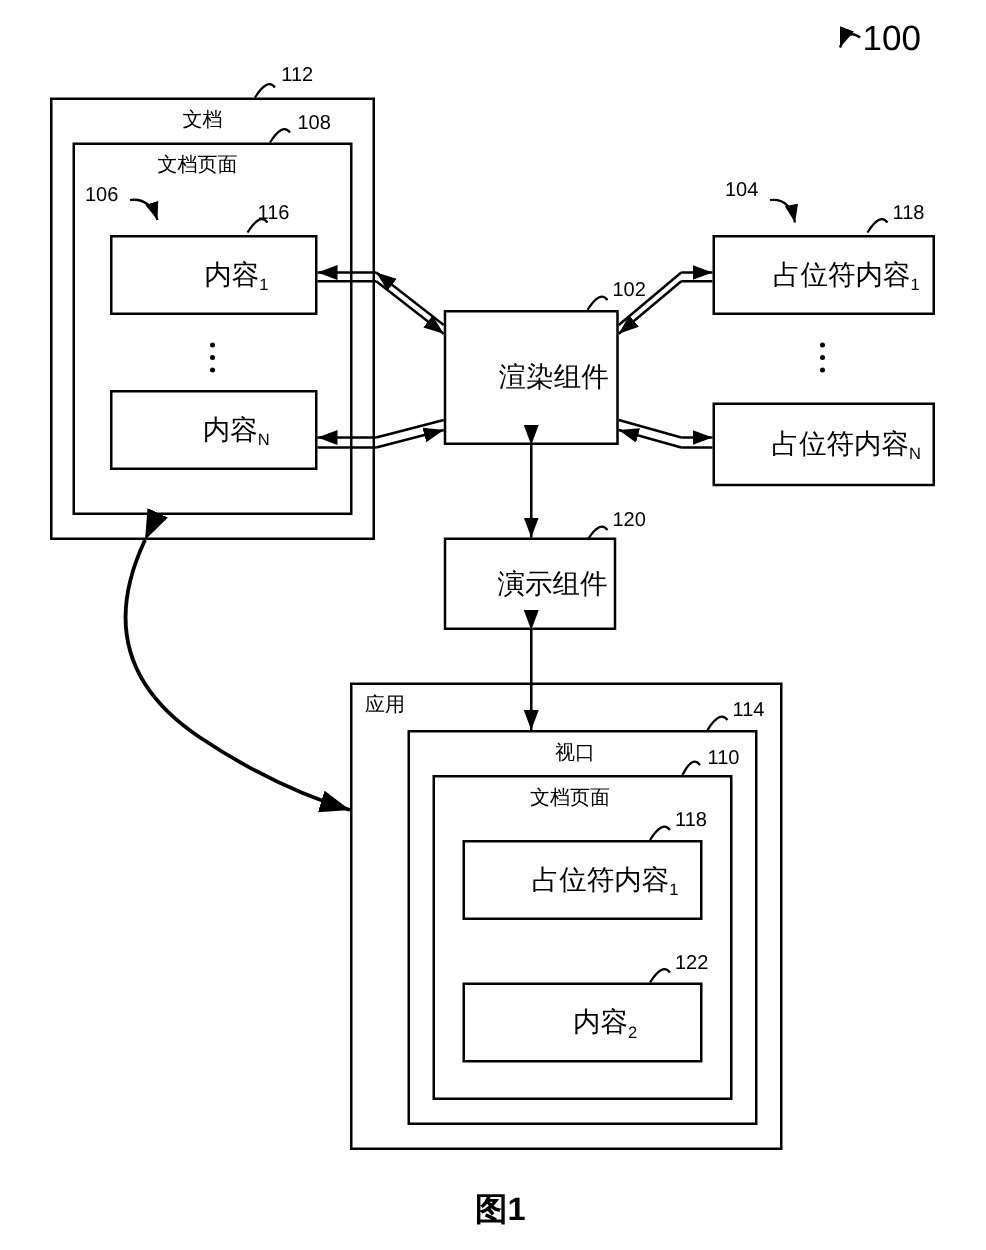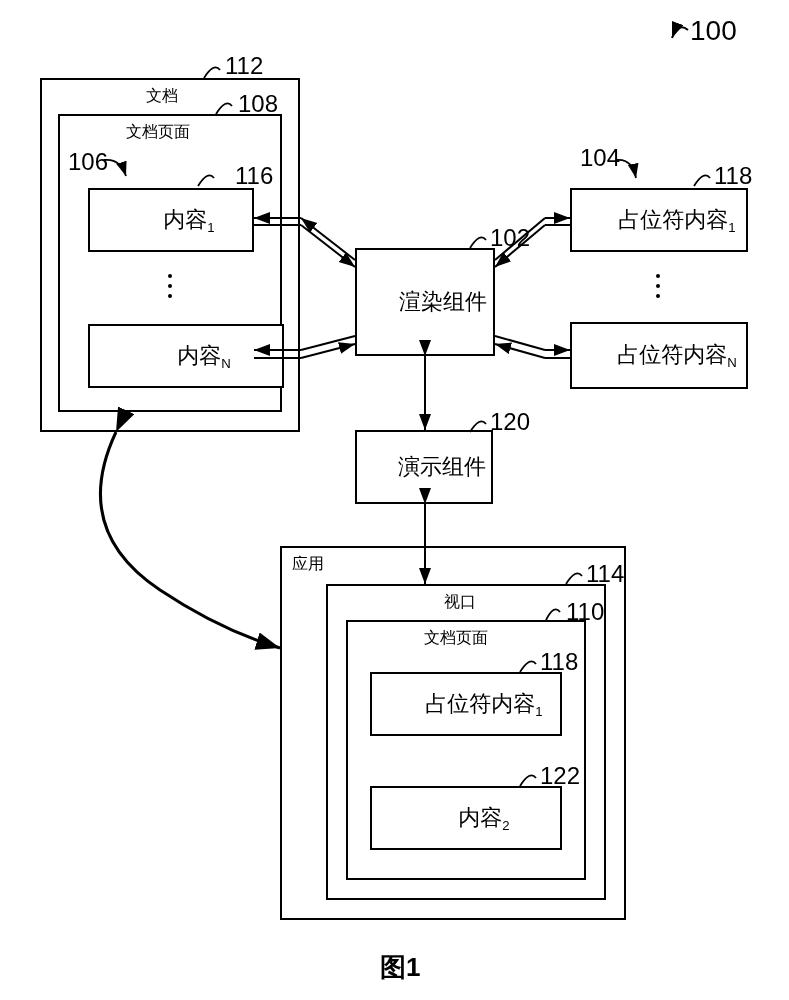--- a/index.html
+++ b/index.html
@@ -17,21 +17,21 @@
     border: 2px solid #000;
     background: #fff;
   }
   .lbl {
     position: absolute;
     font-size: 16px;
     white-space: nowrap;
   }
   .ref {
     position: absolute;
-    font-size: 24px;
+    font-size: 16px;
     white-space: nowrap;
   }
   .center-text {
     display: flex;
     align-items: center;
     justify-content: center;
     font-size: 22px;
     text-align: center;
     padding-left: 36px;
   }
@@ -72,29 +72,29 @@
 <div class="box" style="left:58px; top:114px; width:224px; height:298px;">
   <div class="lbl" style="left:66px; top:6px;">文档页面</div>
 </div>
 <div class="ref" style="left:238px; top:90px;">108</div>
 
 <div class="ref" style="left:68px; top:148px;">106</div>
 
 <div class="box center-text" style="left:88px; top:188px; width:166px; height:64px;">
   <span><span>内容</span><span class="sub">1</span></span>
 </div>
-<div class="ref" style="left:235px; top:162px;">116</div>
+<div class="ref" style="left:206px; top:162px;">116</div>
 
 <div class="vdots" style="left:168px; top:274px;">
   <span></span>
     <span></span>
     <span></span>
 </div>
 
-<div class="box center-text" style="left:88px; top:324px; width:196px; height:64px;">
+<div class="box center-text" style="left:88px; top:312px; width:166px; height:64px;">
   <span><span>内容</span><span class="sub">N</span></span>
 </div>
 
 <div class="box center-text" style="left:355px; top:248px; width:140px; height:108px;">
   <span>渲染组件</span>
 </div>
 <div class="ref" style="left:490px; top:224px;">102</div>
 
 <div class="ref" style="left:580px; top:144px;">104</div>
 

